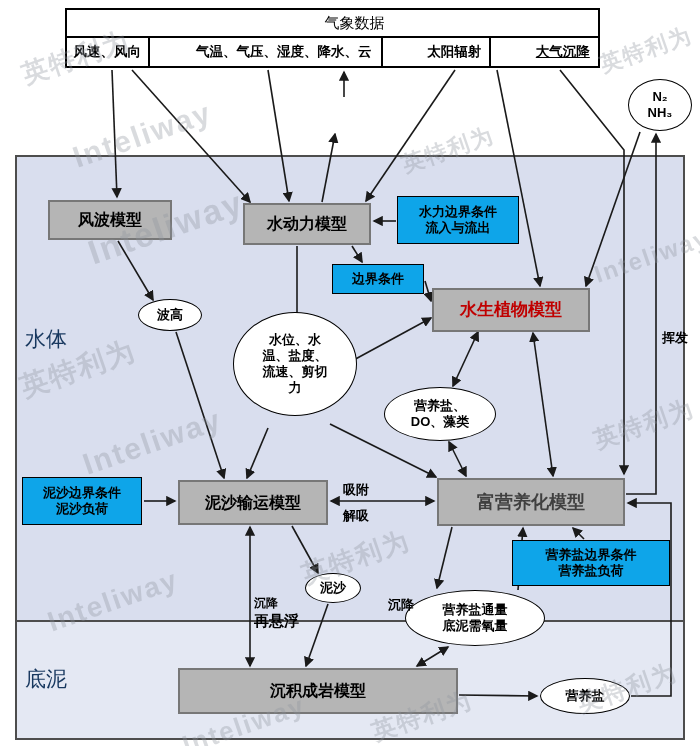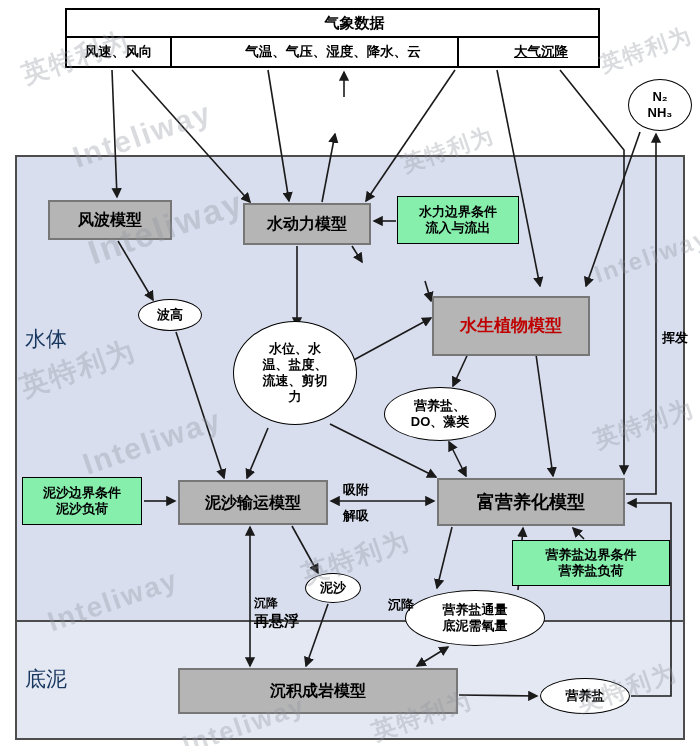--- a/index.html
+++ b/index.html
@@ -10,29 +10,29 @@
   }
   .region{position:absolute;border:2px solid #4d4d4d;box-sizing:border-box;z-index:1;}
   .region-water{left:15px;top:155px;width:670px;height:467px;background:#d9deee;}
   .region-sediment{left:15px;top:620px;width:670px;height:120px;background:#e4e8f3;}
   .region-label{position:absolute;z-index:5;font-weight:400;font-size:21px;color:#17375e;}
 
   .node{position:absolute;box-sizing:border-box;z-index:4;display:flex;flex-direction:column;
         align-items:center;justify-content:center;text-align:center;line-height:1.25;}
   .model{background:#b5b5b5;border:2px solid #777;font-weight:700;font-size:16px;}
   .model-red{color:#c00000;font-size:17px;}
-  .model-purple{color:#000000;font-size:18px;}
-  .wbox{background:#86efac;border:1.6px solid #000;font-weight:700;font-size:13px;}
+  .model-purple{color:#404040;font-size:18px;}
+  .wbox{background:#0ea5e9;border:1.6px solid #000;font-weight:700;font-size:13px;}
   .ellipse{background:#fff;border:1.6px solid #000;border-radius:50%;font-weight:700;font-size:13px;}
   .lbl{position:absolute;z-index:5;font-weight:700;font-size:13px;line-height:1.25;}
 
   .met{position:absolute;left:65px;top:8px;width:535px;height:60px;background:#fff;
        border:2px solid #000;box-sizing:border-box;z-index:4;display:flex;flex-direction:column;}
   .met-title{height:28px;border-bottom:2px solid #000;display:flex;align-items:center;
-       justify-content:center;font-weight:700;font-size:15px;box-sizing:border-box;padding-left:44px;}
+       justify-content:center;font-weight:400;font-size:15px;box-sizing:border-box;padding-left:44px;}
   .met-cells{display:flex;flex:1;gap:37px;}
   .met-cell{display:flex;align-items:center;justify-content:center;font-weight:700;
        font-size:13.5px;border-right:2px solid #000;box-sizing:border-box;}
   .met-cell:last-child{border-right:none;text-decoration:underline;}
 
   svg.arrows{position:absolute;left:0;top:0;z-index:3;pointer-events:none;}
   .arrow{stroke:#1a1a1a;stroke-width:1.6;fill:none;}
 
   .wm{position:absolute;z-index:6;color:#8e949e;opacity:.33;font-weight:700;
       letter-spacing:2px;pointer-events:none;white-space:nowrap;transform:rotate(-19deg);}
@@ -86,51 +86,53 @@
     <path class="arrow" d="M448,647 L417,666" marker-start="url(#arw)" marker-end="url(#arw)"></path>
     <path class="arrow" d="M459,695 L537,696" marker-end="url(#arw)"></path>
     <path class="arrow" d="M631,696 L671,696 L671,503 L628,503" marker-end="url(#arw)"></path>
   </svg>
 
   <div class="met">
     <div class="met-title">气象数据</div>
     <div class="met-cells">
       <div class="met-cell" style="width:105px">风速、风向</div>
       <div class="met-cell" style="width:250px">气温、气压、湿度、降水、云</div>
+      <div class="met-cell" style="width:90px">太阳辐射</div>
       <div class="met-cell" style="width:90px">大气沉降</div>
     </div>
   </div>
 
   <div class="node ellipse" style="left:628px;top:79px;width:64px;height:52px">
     <span>N₂</span>
     <span>NH₃</span>
   </div>
 
   <div class="node model" style="left:48px;top:200px;width:124px;height:40px">风波模型</div>
   <div class="node model" style="left:243px;top:203px;width:128px;height:42px">水动力模型</div>
-  <div class="node model model-red" style="left:432px;top:296px;width:158px;height:60px">水生植物模型</div>
+  <div class="node model model-red" style="left:432px;top:288px;width:158px;height:44px">水生植物模型</div>
   <div class="node model" style="left:178px;top:480px;width:150px;height:45px">泥沙输运模型</div>
   <div class="node model model-purple" style="left:437px;top:478px;width:188px;height:48px">富营养化模型</div>
   <div class="node model" style="left:178px;top:668px;width:280px;height:46px">沉积成岩模型</div>
 
   <div class="node wbox" style="left:397px;top:196px;width:122px;height:48px">
     <span>水力边界条件</span>
     <span>流入与流出</span>
   </div>
+  <div class="node wbox" style="left:332px;top:264px;width:92px;height:30px">边界条件</div>
   <div class="node wbox" style="left:22px;top:477px;width:120px;height:48px">
     <span>泥沙边界条件</span>
     <span>泥沙负荷</span>
   </div>
   <div class="node wbox" style="left:512px;top:540px;width:158px;height:46px">
     <span>营养盐边界条件</span>
     <span>营养盐负荷</span>
   </div>
 
   <div class="node ellipse" style="left:138px;top:299px;width:64px;height:32px">波高</div>
-  <div class="node ellipse" style="left:233px;top:321px;width:124px;height:104px">
+  <div class="node ellipse" style="left:233px;top:312px;width:124px;height:104px">
     <span>水位、水</span>
     <span>温、盐度、</span>
     <span>流速、剪切</span>
     <span>力</span>
   </div>
   <div class="node ellipse" style="left:384px;top:387px;width:112px;height:54px">
     <span>营养盐、</span>
     <span>DO、藻类</span>
   </div>
   <div class="node ellipse" style="left:305px;top:573px;width:56px;height:30px">泥沙</div>

